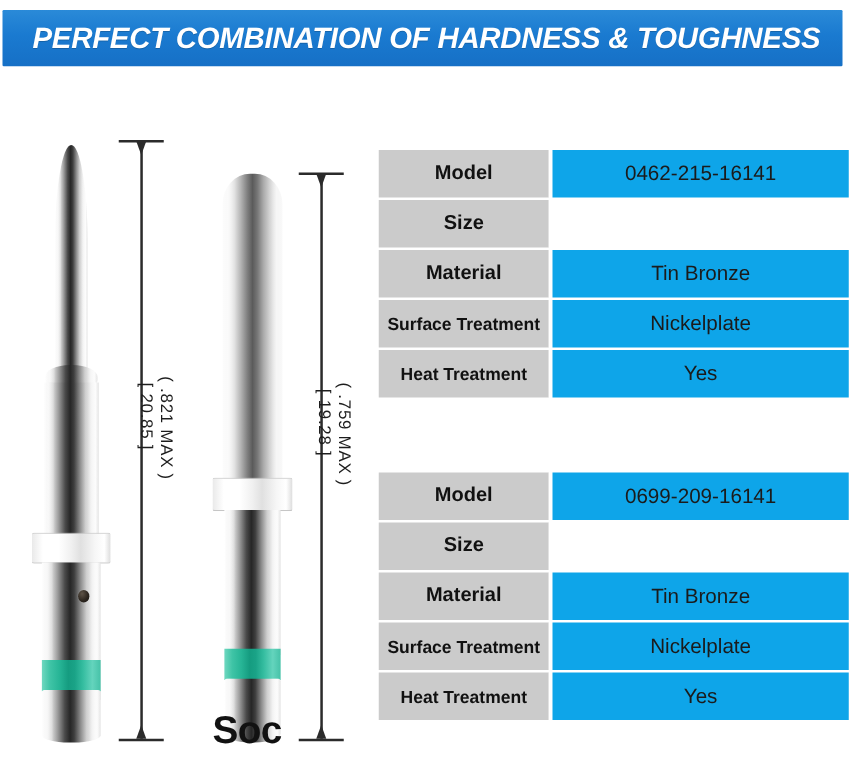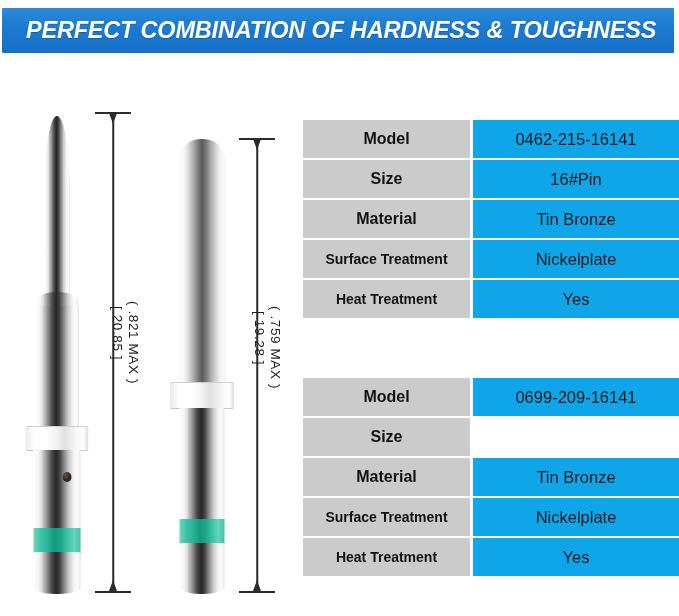--- a/index.html
+++ b/index.html
@@ -171,21 +171,21 @@
   }
 
   
   .spec-table{ position:absolute; width:376px; }
   .spec-row{
     display:flex;
     height:38px;
     margin-bottom:2px;
   }
   .spec-key{
-    width:167px;
+    width:136px;
     background:#cbcbcb;
     display:flex; align-items:center; justify-content:center;
     font-weight:bold;
     font-size:16px;
     color:#111111;
   }
   .spec-key.small{ font-size:14px; }
   .spec-gap{ width:3px; background:#ffffff; }
   .spec-val{
     flex:1;
@@ -265,34 +265,34 @@
   <div class="dim" style="left:234px; top:82px; width:46px; height:456px;">
     <div class="dim-cap" style="top:0;"></div>
     <div class="arrow arrow-down" style="top:1px;"></div>
     <div class="dim-line" style="top:3px; height:450px;"></div>
     <div class="arrow arrow-up" style="top:442px;"></div>
     <div class="dim-cap" style="top:453px;"></div>
   </div>
   <div class="dim-text" style="left:268px; top:250px;">( .759 MAX )</div>
   <div class="dim-text" style="left:252px; top:255px;">[ 19.28 ]</div>
 
+  <div class="part-caption" style="left:170px; top:510px;">Soc</div>
 </div>
 
 <div class="spec-table" style="left:303px; top:120px;">
 
   <div class="spec-row">
     <div class="spec-key">Model</div>
     <div class="spec-gap"></div>
     <div class="spec-val">0462-215-16141</div>
   </div>
 
   <div class="spec-row">
     <div class="spec-key">Size</div>
     <div class="spec-gap"></div>
-    <div class="spec-val">16#Pin</div>
   </div>
 
   <div class="spec-row">
     <div class="spec-key">Material</div>
     <div class="spec-gap"></div>
     <div class="spec-val">Tin Bronze</div>
   </div>
 
   <div class="spec-row">
     <div class="spec-key small">Surface Treatment</div>

